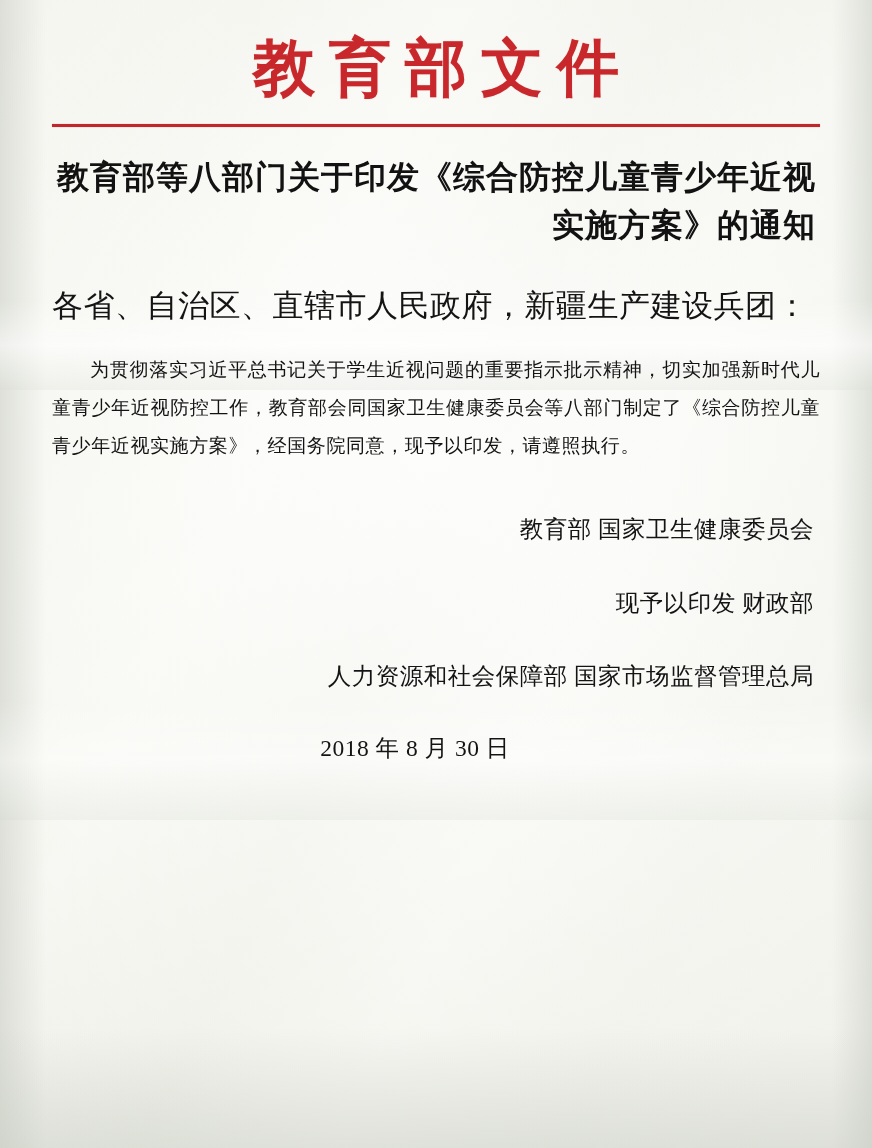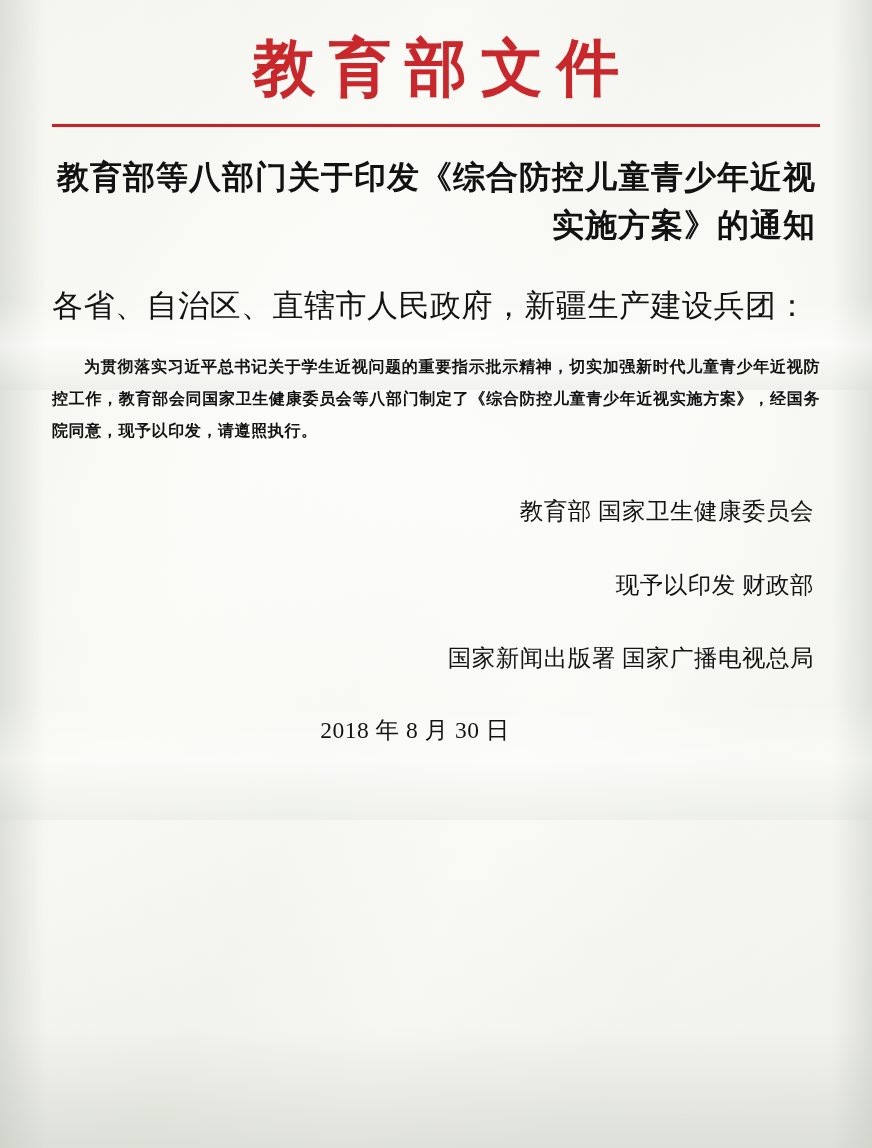--- a/index.html
+++ b/index.html
@@ -106,28 +106,27 @@
 
   .salutation {
     margin-top: 36px;
     font-size: 31px;
     color: #141414;
     letter-spacing: 0.5px;
   }
 
   .body-para {
     margin-top: 24px;
-    font-size: 16px;
+    font-size: 19px;
     line-height: 2.0;
     color: #131313;
     text-align: justify;
     text-justify: inter-ideograph;
     text-indent: 2em;
     letter-spacing: 0.6px;
-    font-weight: bold;
   }
 
   .signatures {
     margin-top: 46px;
   }
   .sign-line {
     text-align: right;
     font-size: 23.5px;
     color: #141414;
     line-height: 1.6;
@@ -162,17 +161,17 @@
 
   <div class="title">教育部等八部门关于印发《综合防控儿童青少年近视实施方案》的通知</div>
 
   <div class="salutation">各省、自治区、直辖市人民政府，新疆生产建设兵团：</div>
 
   <div class="body-para">为贯彻落实习近平总书记关于学生近视问题的重要指示批示精神，切实加强新时代儿童青少年近视防控工作，教育部会同国家卫生健康委员会等八部门制定了《综合防控儿童青少年近视实施方案》，经国务院同意，现予以印发，请遵照执行。</div>
 
   <div class="signatures">
     <div class="sign-line">教育部  国家卫生健康委员会</div>
     <div class="sign-line">现予以印发  财政部</div>
-    <div class="sign-line">国家新闻出版署  国家广播电视总局</div>
+    <div class="sign-line">人力资源和社会保障部  国家市场监督管理总局</div>
     <div class="sign-date">2018 年 8 月 30 日</div>
   </div>
 
 </div>
 
 </body></html>

